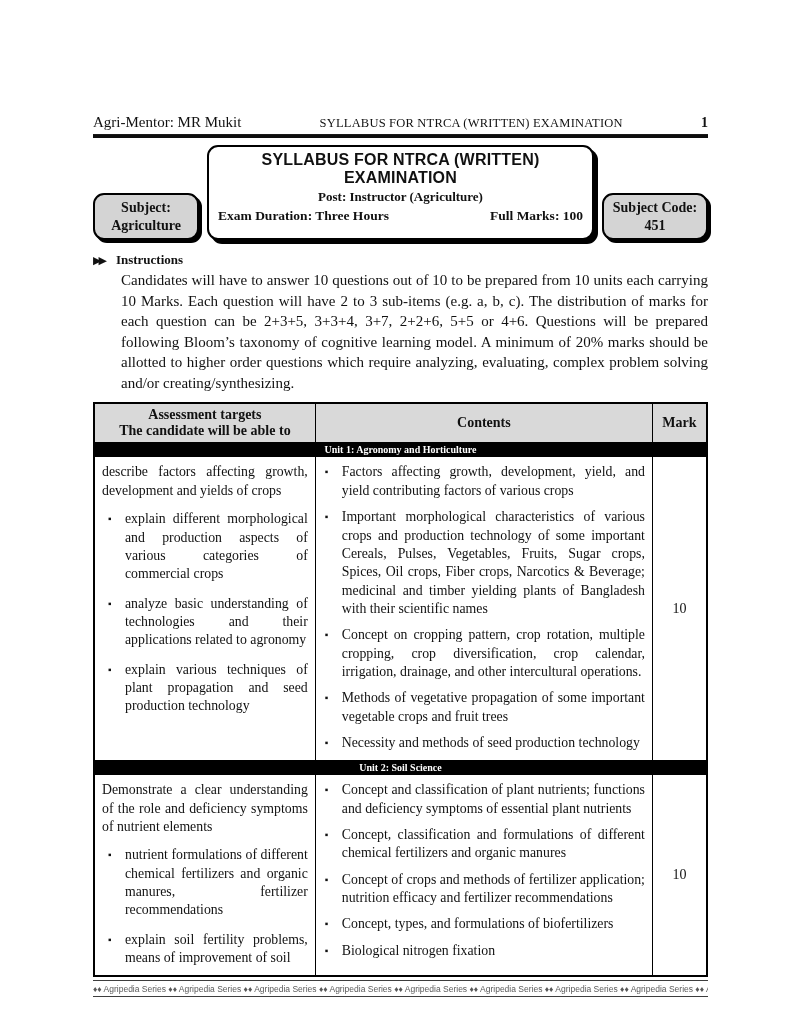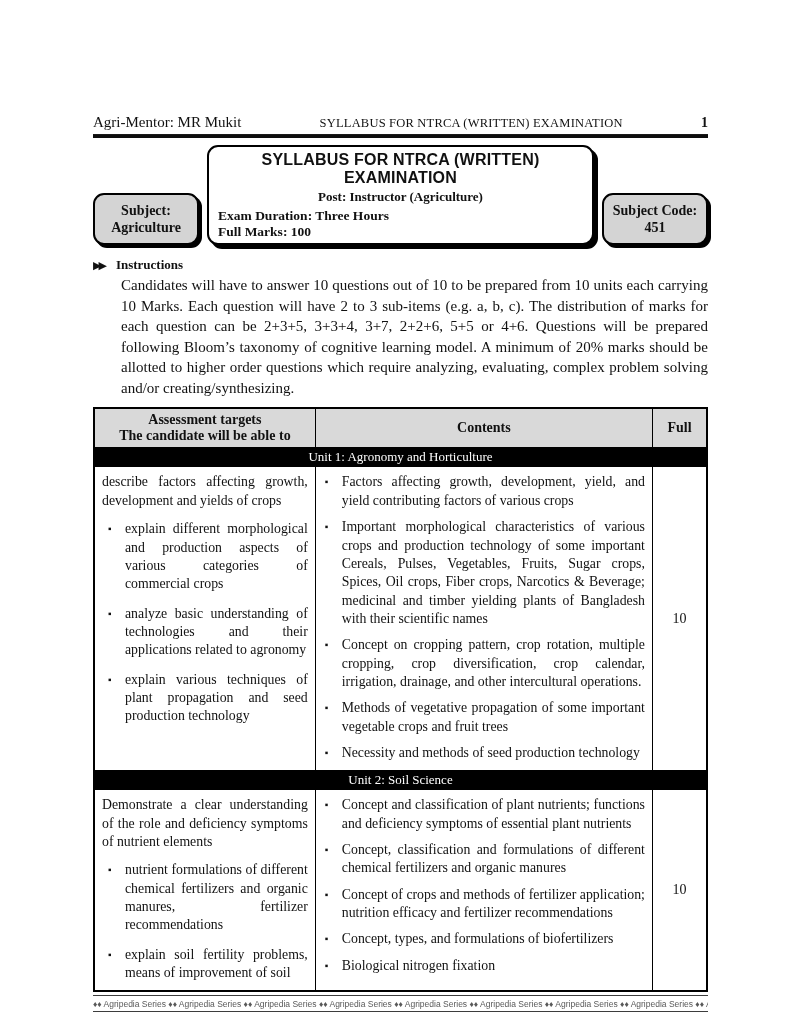--- a/index.html
+++ b/index.html
@@ -82,21 +82,20 @@
     font-size: 13px;
     text-align: center;
     margin-top: 2px;
   }
   .mb-row {
     display: flex;
     justify-content: space-between;
     font-weight: bold;
     font-size: 13.5px;
     margin-top: 3px;
-    flex-direction: column;
   }
 
   
   .instructions { margin-bottom: 9px; }
   .ins-head { display: flex; align-items: center; gap: 9px; margin-bottom: 2px; }
   .ins-icon { font-size: 11px; letter-spacing: -3px; padding-right: 3px; line-height: 1; }
   .ins-title { font-weight: bold; font-size: 13px; }
   .ins-body {
     margin-left: 28px;
     font-size: 15px;
@@ -118,22 +117,22 @@
     font-weight: bold;
     font-size: 14px;
     line-height: 1.15;
     text-align: center;
     vertical-align: middle;
     padding: 3px 2px;
   }
   .band-cell {
     background: var(--band-bg);
     color: #ffffff;
-    font-weight: normal;
-    font-size: 13px;
+    font-weight: bold;
+    font-size: 10px;
     text-align: center;
     padding: 1px 2px;
     margin-left: 8px;
   }
   .targets-cell, .contents-cell {
     vertical-align: top;
     font-size: 13.8px;
     line-height: 1.33;
     text-align: justify;
     padding: 6px 7px 8px 7px;
@@ -218,21 +217,21 @@
       <col style="width:55.0%">
       <col style="width:8.9%">
     </colgroup>
     <thead>
       <tr>
         <th>
           <div>Assessment targets</div>
           <div>The candidate will be able to</div>
         </th>
         <th>Contents</th>
-        <th>Full</th>
+        <th>Mark</th>
       </tr>
     </thead>
     <tbody id="units-body">
   <tr class="band-row">
     <td colspan="3" class="band-cell">Unit 1: Agronomy and Horticulture</td>
   </tr>
   <tr class="unit-row">
     <td class="targets-cell">
       <p class="cell-intro">describe factors affecting growth, development and yields of crops</p>
     <div class="bullet-item">

